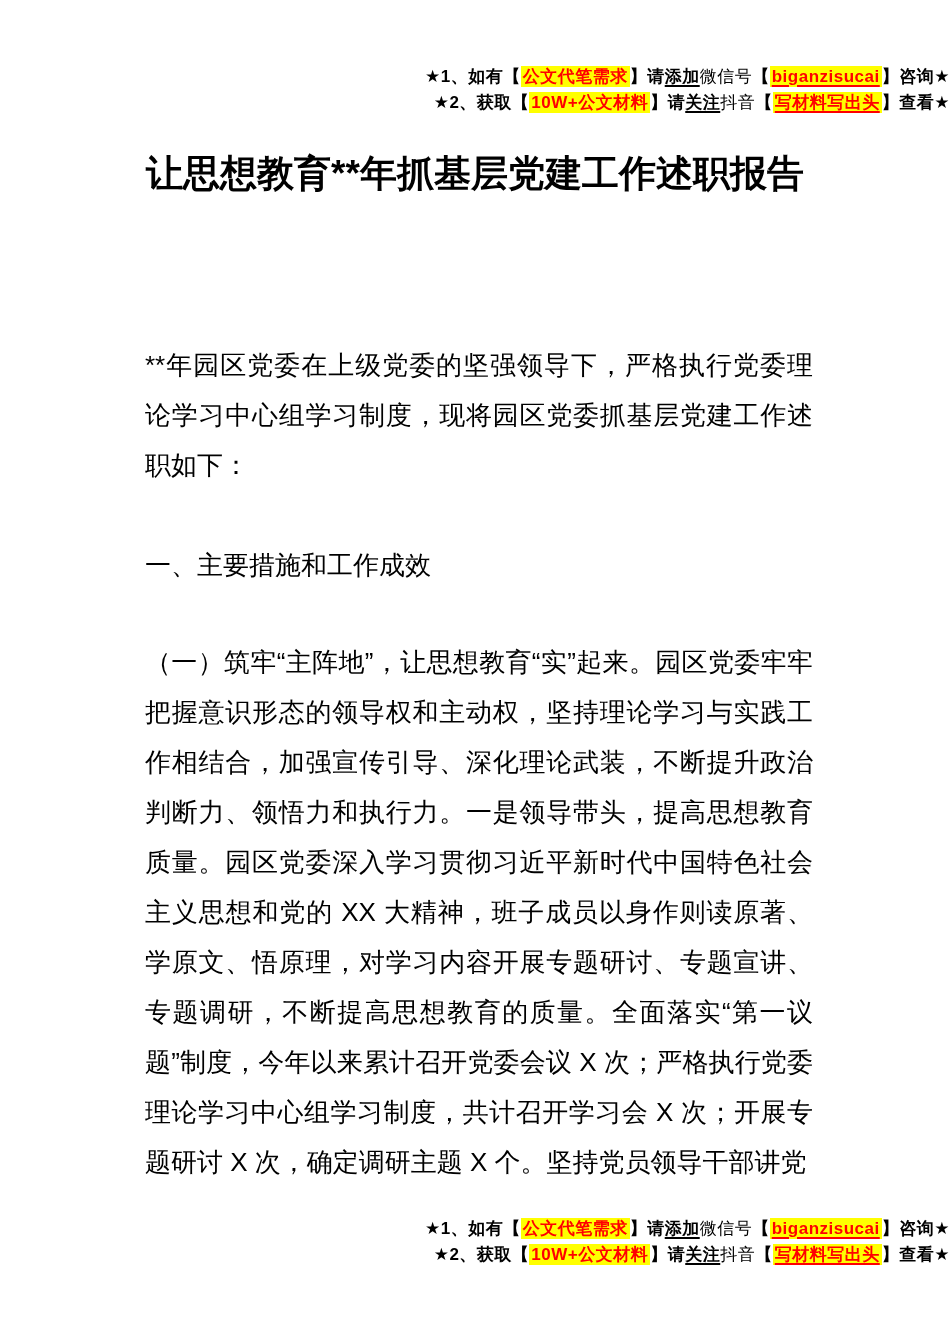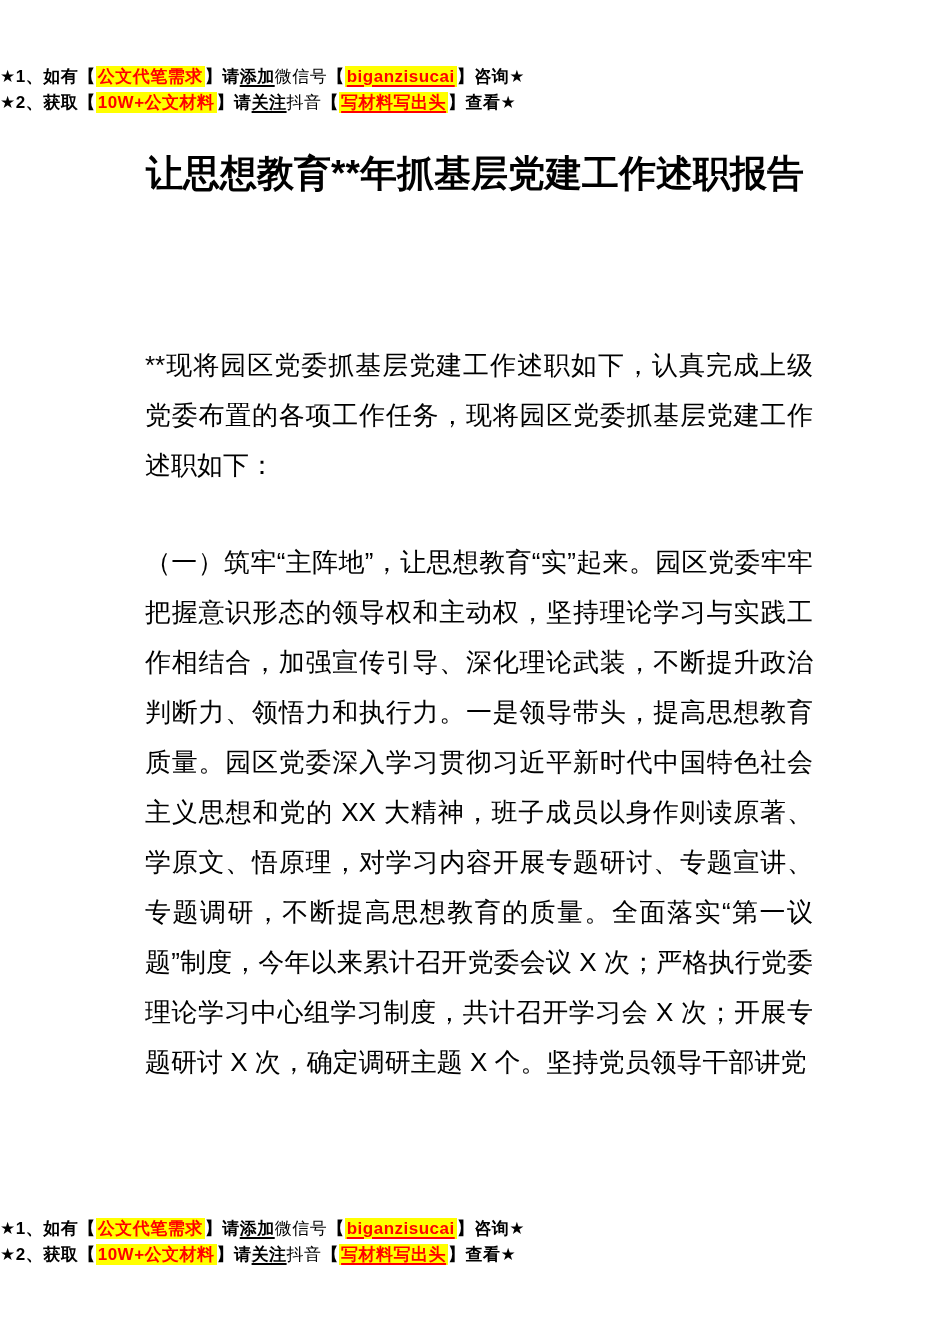--- a/index.html
+++ b/index.html
@@ -21,21 +21,21 @@
     height:1344px;
     background:var(--paper);
     overflow:hidden;
     margin:0 auto;
   }
   
   .promo{
     position:absolute;
     left:0;
     width:100%;
-    text-align:left;
+    text-align:right;
     font-size:17px;
     line-height:26px;
     font-weight:bold;
     letter-spacing:0.5px;
     white-space:nowrap;
   }
   .promo-top{top:64px;}
   .promo-bottom{top:1216px;}
   .promo .plain{font-weight:normal;}
   .hl{
@@ -94,21 +94,22 @@
       <span>★1、如有【</span><span class="hl">公文代笔需求</span><span>】请</span><span class="u">添加</span><span class="plain">微信号</span><span>【</span><span class="hl u">biganzisucai</span><span>】咨询★</span>
     </div>
     <div>
       <span>★2、获取【</span><span class="hl">10W+公文材料</span><span>】请</span><span class="u">关注</span><span class="plain">抖音</span><span>【</span><span class="hl u">写材料写出头</span><span>】查看★</span>
     </div>
   </div>
 
   <h1 class="title">让思想教育**年抓基层党建工作述职报告</h1>
 
   <div class="content">
-    <p>**现将园区党委抓基层党建工作述职如下，认真完成上级党委布置的各项工作任务，现将园区党委抓基层党建工作述职如下：</p>
+    <p>**年园区党委在上级党委的坚强领导下，严格执行党委理论学习中心组学习制度，现将园区党委抓基层党建工作述职如下：</p>
+    <h2 class="heading">一、主要措施和工作成效</h2>
     <p class="section">（一）筑牢“主阵地”，让思想教育“实”起来。园区党委牢牢把握意识形态的领导权和主动权，坚持理论学习与实践工作相结合，加强宣传引导、深化理论武装，不断提升政治判断力、领悟力和执行力。一是领导带头，提高思想教育质量。园区党委深入学习贯彻习近平新时代中国特色社会主义思想和党的 XX 大精神，班子成员以身作则读原著、学原文、悟原理，对学习内容开展专题研讨、专题宣讲、专题调研，不断提高思想教育的质量。全面落实“第一议题”制度，今年以来累计召开党委会议 X 次；严格执行党委理论学习中心组学习制度，共计召开学习会 X 次；开展专题研讨 X 次，确定调研主题 X 个。坚持党员领导干部讲党</p>
   </div>
 
   <div class="promo promo-bottom">
     <div>
       <span>★1、如有【</span><span class="hl">公文代笔需求</span><span>】请</span><span class="u">添加</span><span class="plain">微信号</span><span>【</span><span class="hl u">biganzisucai</span><span>】咨询★</span>
     </div>
     <div>
       <span>★2、获取【</span><span class="hl">10W+公文材料</span><span>】请</span><span class="u">关注</span><span class="plain">抖音</span><span>【</span><span class="hl u">写材料写出头</span><span>】查看★</span>
     </div>

